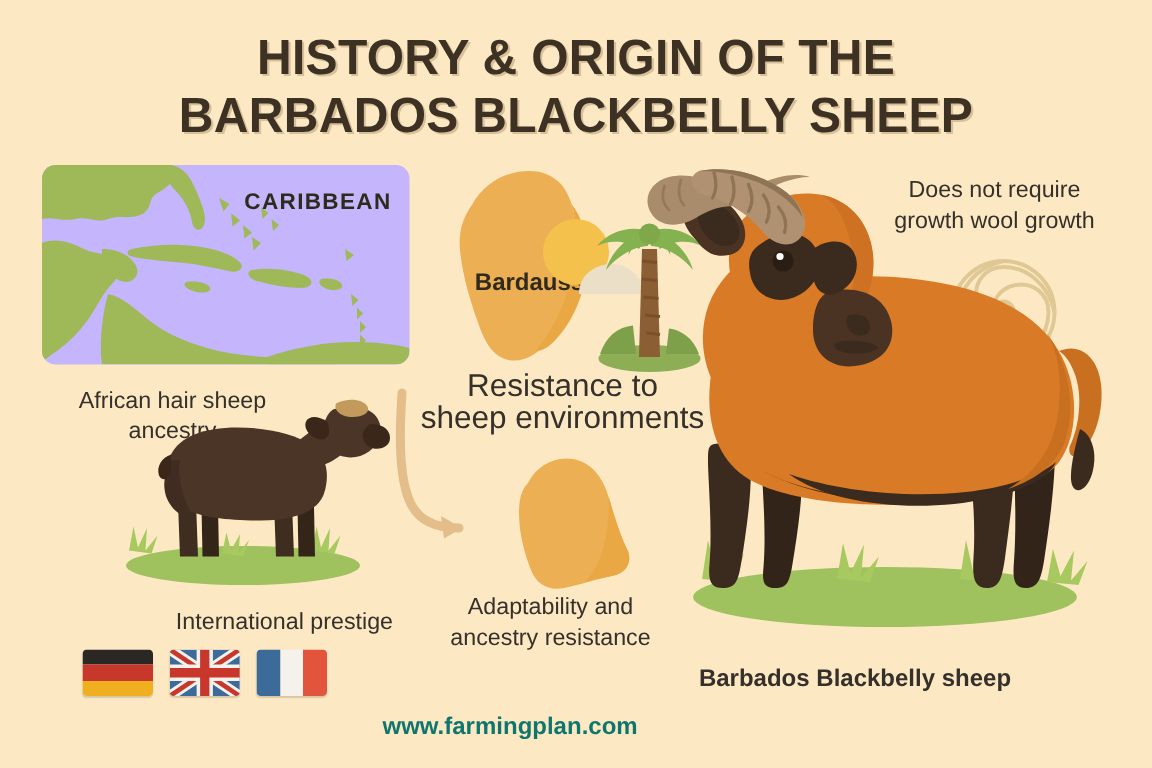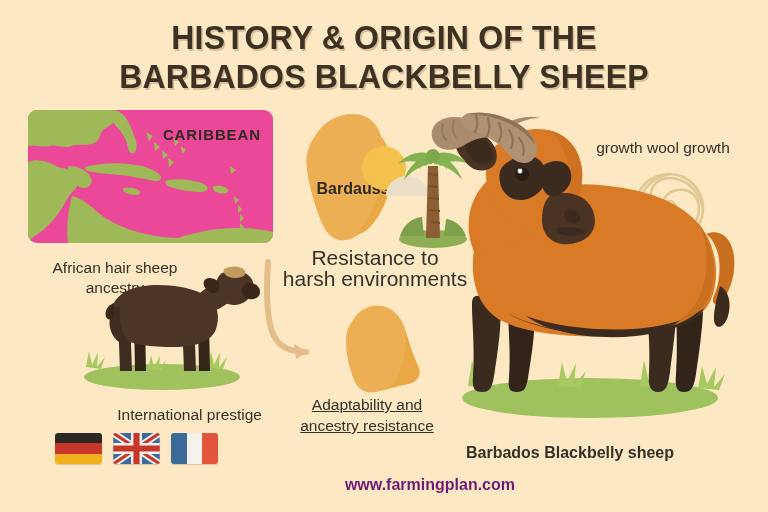--- a/index.html
+++ b/index.html
@@ -36,21 +36,21 @@
     transform: scaleX(0.97);
   }
 
   
   .map-card {
     position: absolute;
     left: 28px;
     top: 110px;
     width: 245px;
     height: 133px;
-    background: #ec4899;
+    background: #c4b5fd;
     border-radius: 9px;
     overflow: hidden;
   }
   .map-label {
     position: absolute;
     right: 12px;
     top: 16px;
     font-size: 15px;
     font-weight: 700;
     letter-spacing: 0.9px;
@@ -137,21 +137,20 @@
   .island-bottom { position: absolute; left: 330px; top: 300px; }
   .lbl-adapt {
     position: absolute;
     left: 272px;
     top: 394px;
     width: 190px;
     text-align: center;
     font-size: 15.5px;
     line-height: 21px;
     color: #35302A;
-    text-decoration: underline;
   }
 
   
   .lbl-wool {
     position: absolute;
     left: 565px;
     top: 116px;
     width: 196px;
     text-align: center;
     font-size: 15.5px;
@@ -168,24 +167,24 @@
     text-align: center;
     font-size: 16px;
     font-weight: 700;
     color: #35302A;
   }
   .lbl-url {
     position: absolute;
     left: 255px;
     top: 476px;
     width: 260px;
-    text-align: right;
+    text-align: left;
     font-size: 16px;
     font-weight: 700;
-    color: #701a75;
+    color: #0f766e;
   }
 </style>
 </head>
 <body>
 
 <div id="poster">
 
   <div class="title-block">
     <div class="title-line">HISTORY &amp; ORIGIN OF THE</div>
     <div class="title-line">BARBADOS BLACKBELLY SHEEP</div>
@@ -310,21 +309,21 @@
       <path d="M43,14 C56,16 68,26 72,40 C64,30 52,24 44,24 Z"></path>
       <path d="M43,14 C30,16 18,26 14,40 C22,30 34,24 42,24 Z"></path>
       <path d="M43,10 C50,12 56,20 57,30 C53,22 47,18 43,18 Z"></path>
       <path d="M43,10 C36,12 30,20 29,30 C33,22 39,18 43,18 Z"></path>
     </g>
     <circle cx="43" cy="16" r="7" fill="#7FA84A"></circle>
   </svg>
 
   <div class="lbl-resistance">
     <span>Resistance to</span><br>
-    <span>harsh environments</span>
+    <span>sheep environments</span>
   </div>
 
   <svg class="arrow-curve" width="70" height="110" viewBox="0 0 70 110">
     <path d="M10,4 C8,34 8,62 16,78 C22,90 34,94 48,94" stroke="#E3BE8B" stroke-width="6" fill="none" stroke-linecap="round"></path>
     <path d="M50,94 L36,86 L38,101 Z" fill="#E3BE8B"></path>
   </svg>
 
   <svg class="island-bottom" width="100" height="110" viewBox="0 0 100 110">
     <path d="M22,22 C28,10 40,4 52,6 C64,8 72,18 76,32 C80,46 84,58 88,66
              C92,74 88,82 78,84 C68,86 56,90 46,92 C36,94 28,90 24,80
@@ -332,21 +331,21 @@
     <path d="M76,32 C80,46 84,58 88,66 C92,74 88,82 78,84 C72,85 66,86 60,88
              C70,78 76,60 76,32 Z" fill="#EAA845"></path>
   </svg>
 
   <div class="lbl-adapt">
     <span>Adaptability and</span><br>
     <span>ancestry resistance</span>
   </div>
 
   <div class="lbl-wool">
-    <br>
+    <span>Does not require</span><br>
     <span>growth wool growth</span>
   </div>
 
   <svg class="wool-icon" width="80" height="80" viewBox="0 0 80 80">
     <g stroke="#DFC894" stroke-width="2.6" fill="none" stroke-linecap="round">
       <circle cx="40" cy="40" r="34"></circle>
       <path d="M40,6 C22,10 10,24 10,40 C10,52 20,60 32,58 C42,56 48,48 46,40"></path>
       <path d="M74,40 C70,22 56,10 40,10 C28,10 20,20 22,32 C24,42 32,48 40,46"></path>
       <path d="M40,74 C58,70 70,56 70,40 C70,28 60,20 48,22 C38,24 32,32 34,40"></path>
       <circle cx="40" cy="40" r="7"></circle>

